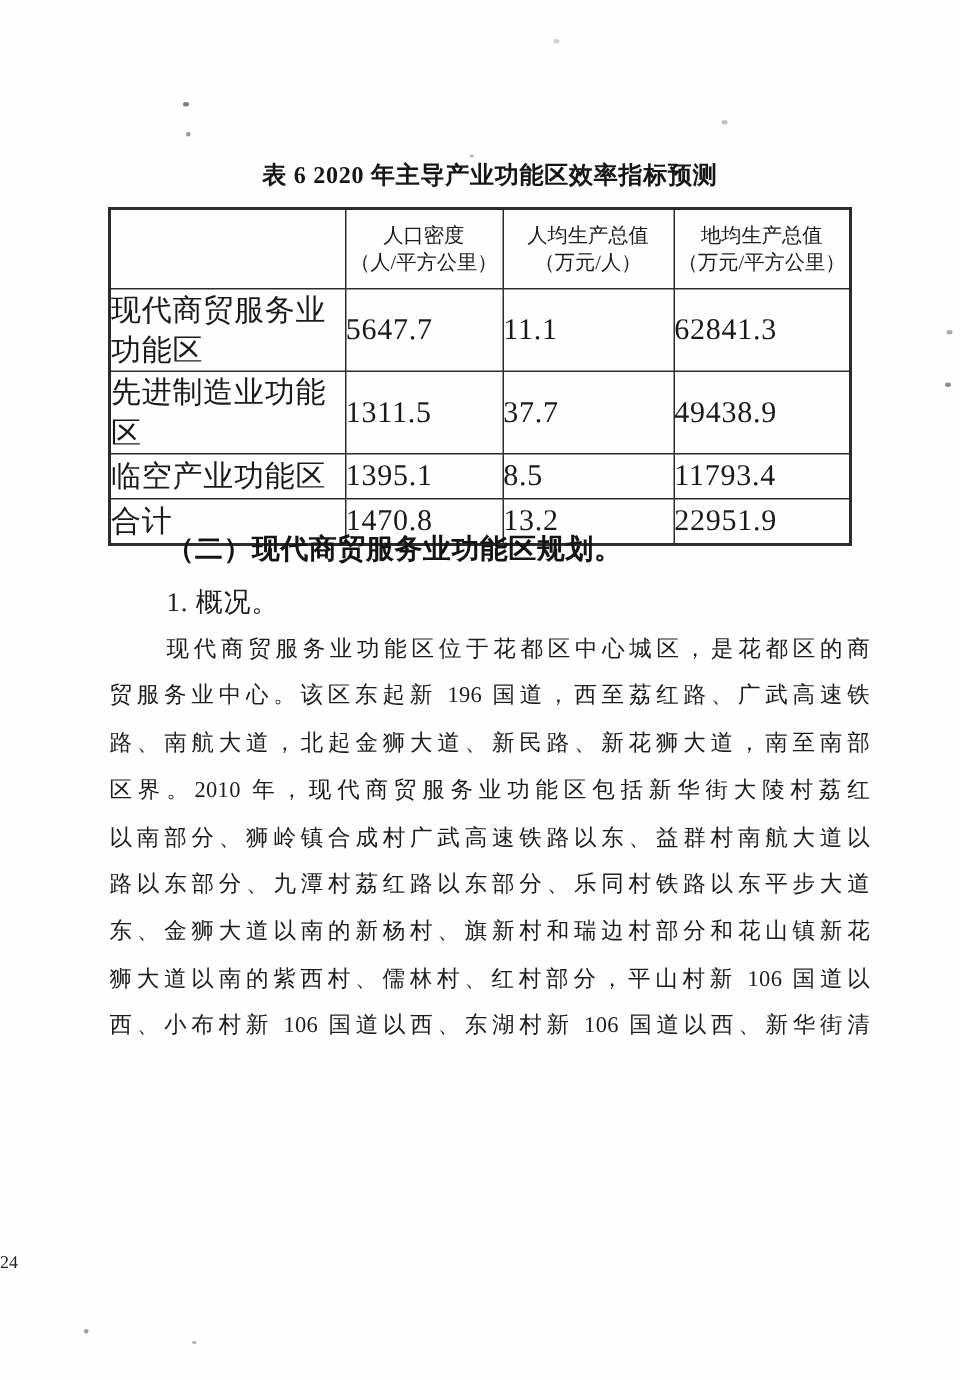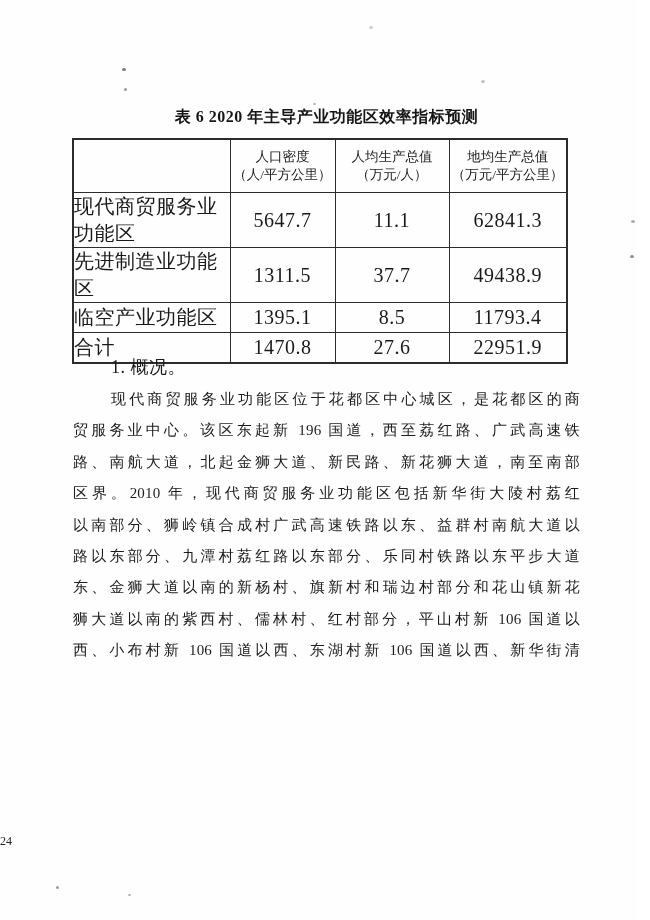--- a/index.html
+++ b/index.html
@@ -55,21 +55,21 @@
     height: 29px;
     font-size: 20px;
     vertical-align: middle;
   }
   td.row-label {
     text-align: left;
     padding-left: 7px;
     letter-spacing: 0.5px;
   }
   td.num {
-    text-align: center;
+    text-align: left;
     letter-spacing: 0.5px;
   }
   .content {
     position: absolute;
     left: 73px;
     top: 354px;
     width: 507px;
   }
   .section-heading {
     font-size: 18.5px;
@@ -177,27 +177,28 @@
       </tr>
       <tr>
         <td class="row-label">临空产业功能区</td>
         <td class="num">1395.1</td>
         <td class="num">8.5</td>
         <td class="num">11793.4</td>
       </tr>
       <tr>
         <td class="row-label">合计</td>
         <td class="num">1470.8</td>
-        <td class="num">27.6</td>
+        <td class="num">13.2</td>
         <td class="num">22951.9</td>
       </tr>
     </tbody>
   </table>
 
   <div class="content">
+    <div class="section-heading">（二）现代商贸服务业功能区规划。</div>
     <div class="sub-heading">1. 概况。</div>
     <div class="para">
       <div class="bodyline indent">现代商贸服务业功能区位于花都区中心城区，是花都区的商</div>
       <div class="bodyline">贸服务业中心。该区东起新 196 国道，西至荔红路、广武高速铁</div>
       <div class="bodyline">路、南航大道，北起金狮大道、新民路、新花狮大道，南至南部</div>
       <div class="bodyline">区界。2010 年，现代商贸服务业功能区包括新华街大陵村荔红</div>
       <div class="bodyline">以南部分、狮岭镇合成村广武高速铁路以东、益群村南航大道以</div>
       <div class="bodyline">路以东部分、九潭村荔红路以东部分、乐同村铁路以东平步大道</div>
       <div class="bodyline">东、金狮大道以南的新杨村、旗新村和瑞边村部分和花山镇新花</div>
       <div class="bodyline">狮大道以南的紫西村、儒林村、红村部分，平山村新 106 国道以</div>

